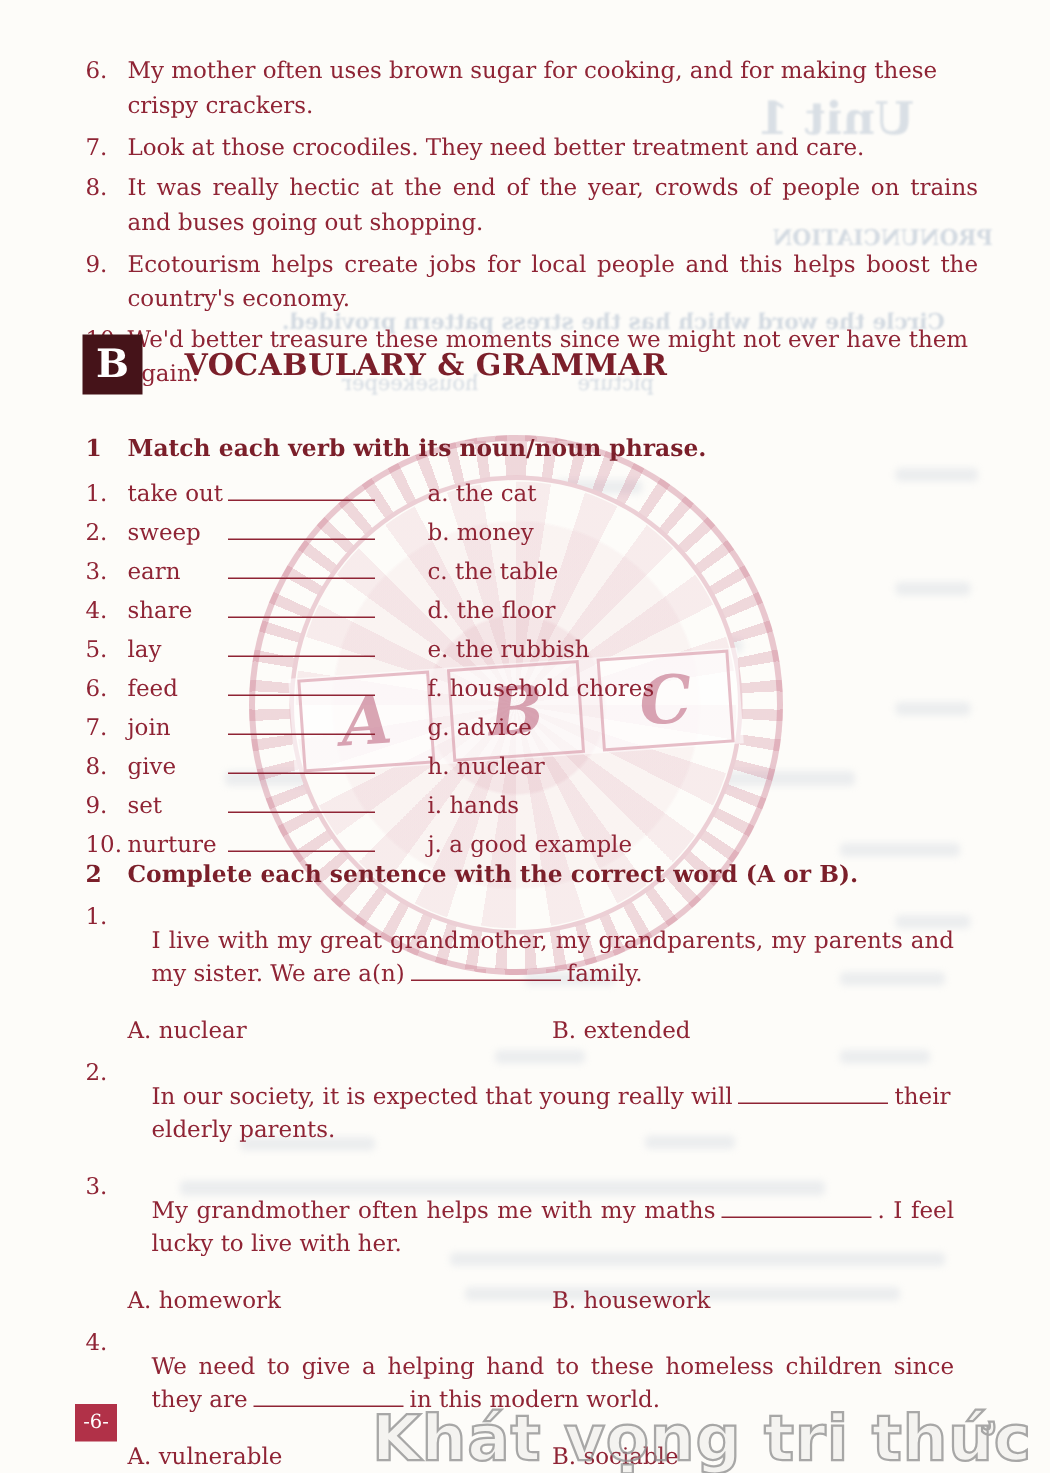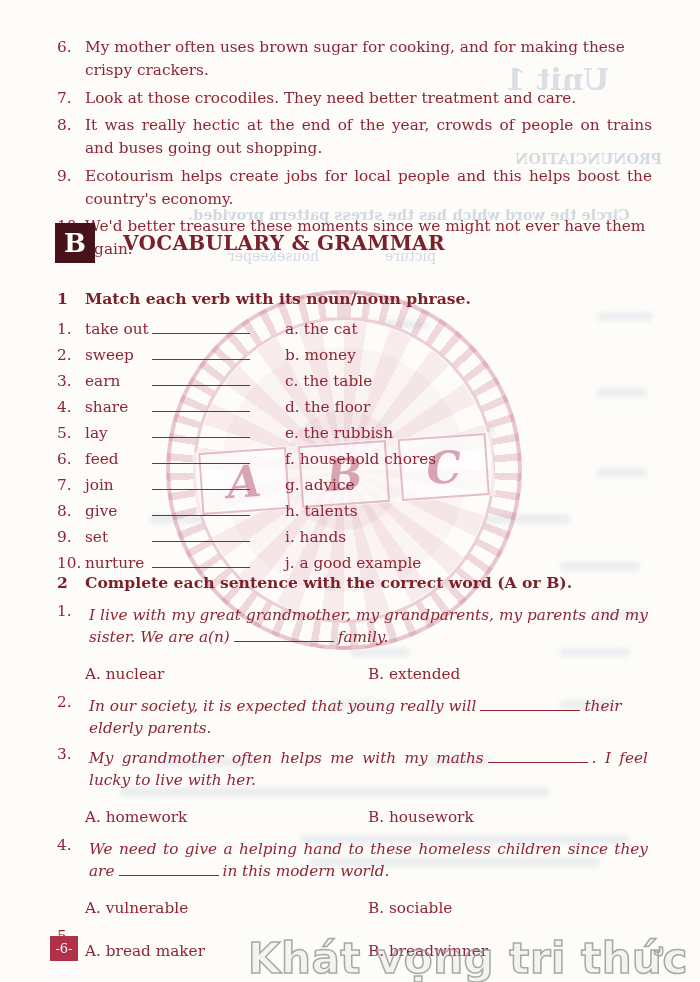--- a/index.html
+++ b/index.html
@@ -40,21 +40,21 @@
          justify-content:center;align-items:center;font-size:26px;font-weight:bold;}
   .section-title{font-size:20px;font-weight:bold;color:#7b1f2a;letter-spacing:.3px;margin-left:12px;}
   .ex-heading{display:flex;font-weight:bold;color:#7b1f2a;font-size:15.6px;}
   .ex1{position:absolute;top:287px;left:57px;right:50px;}
   .ex1 .ex-heading{margin-bottom:8px;}
   .ex1-row{display:flex;align-items:baseline;height:26px;}
   .ex1-row .verb{flex:0 0 67px;}
   .ex1-row .mline{flex:0 0 98px;height:14px;border-bottom:1.4px solid #8f2435;margin-right:35px;}
   .ex2{position:absolute;top:571px;left:57px;right:48px;}
   .ex2 .ex-heading{margin-bottom:6px;}
-  .ex2 .sent{margin:4px;line-height:22px;font-style:italic;}
+  .ex2 .sent{margin:16px;line-height:22px;}
   .blank{display:inline-block;width:100px;height:12px;border-bottom:1.4px solid #8f2435;margin:0 4px;}
   .opts{position:relative;height:23px;margin-top:15px;margin-bottom:5px;}
   .optB{position:absolute;left:283px;top:0;}
   .page-badge{position:absolute;left:50px;top:936px;width:28px;height:25px;background:#b13148;
       color:#fff;font-size:13px;display:flex;justify-content:center;align-items:center;z-index:1;
       font-family:"DejaVu Serif",serif;}
   
   .wm{position:absolute;z-index:2;font-family:"DejaVu Sans",sans-serif;font-weight:bold;
       color:rgba(170,170,170,.10);-webkit-text-stroke:1.5px rgba(140,140,140,.75);
       white-space:nowrap;pointer-events:none;}
@@ -176,21 +176,21 @@
       <div class="ex1-row">
         <span class="numcol">7.</span>
         <span class="verb">join</span>
         <span class="mline"></span>
         <span>g. advice</span>
       </div>
       <div class="ex1-row">
         <span class="numcol">8.</span>
         <span class="verb">give</span>
         <span class="mline"></span>
-        <span>h. talents</span>
+        <span>h. nuclear</span>
       </div>
       <div class="ex1-row">
         <span class="numcol">9.</span>
         <span class="verb">set</span>
         <span class="mline"></span>
         <span>i. hands</span>
       </div>
       <div class="ex1-row">
         <span class="numcol">10.</span>
         <span class="verb">nurture</span>

